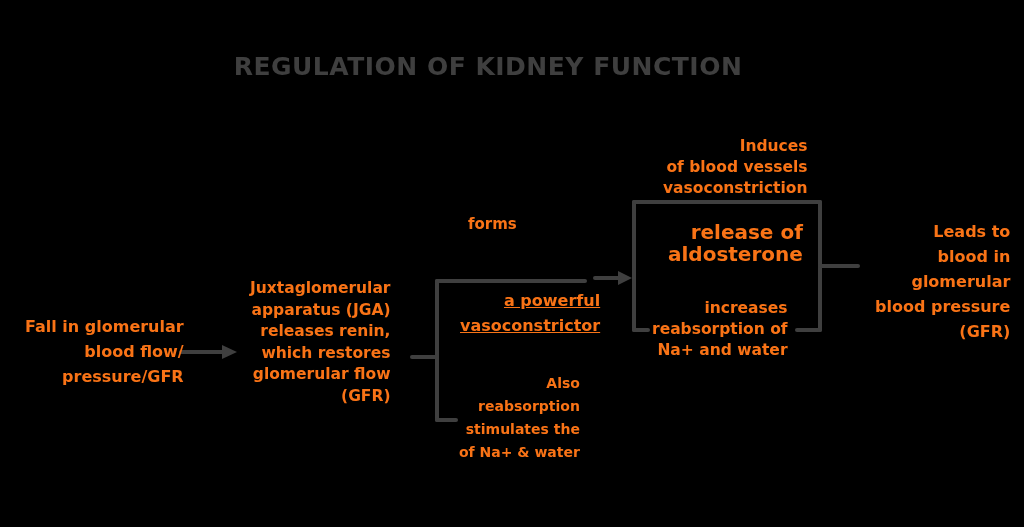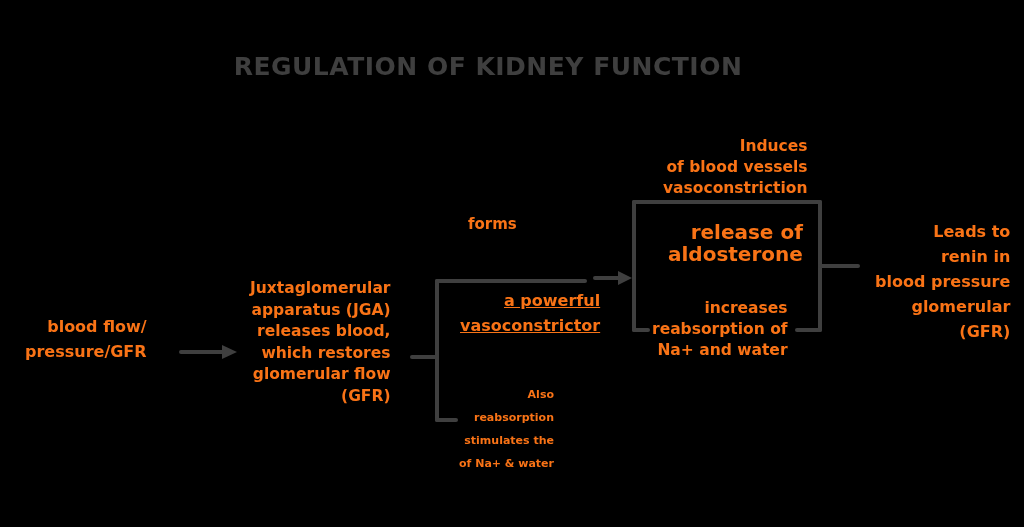--- a/index.html
+++ b/index.html
@@ -17,21 +17,21 @@
   .node{
     position:absolute;color:#f97316;font-weight:700;
     font-size:16px;white-space:nowrap;text-align:right;
   }
   .node span{display:block;}
   .n-start{left:25px;top:314px;line-height:25px;}
   .n-jga{left:250px;top:278px;line-height:21.5px;font-size:15.5px;}
   .n-ang-intro{left:468px;top:214px;font-size:15px;line-height:20px;}
   .n-ang-main{left:462px;top:238px;font-size:21px;line-height:26px;letter-spacing:0.3px;}
   .n-ang-sub{left:460px;top:288px;line-height:25px;text-decoration:underline;}
-  .n-reab{left:459px;top:383px;line-height:23px;font-size:11px;}
+  .n-reab{left:459px;top:372px;line-height:23px;font-size:14px;}
   .n-e1{left:663px;top:136px;line-height:21px;font-size:15.5px;}
   .n-e2{left:660px;top:221px;line-height:22px;font-size:20px;margin-left:8px;}
   .n-e3{left:652px;top:298px;line-height:21px;font-size:15.5px;}
   .n-out{left:875px;top:219px;line-height:25px;}
   svg.wires{position:absolute;inset:0;pointer-events:none;}
   svg.wires line{stroke:#3f3f3f;stroke-width:4;stroke-linecap:round;}
   svg.wires polygon{fill:#3f3f3f;}
 </style>
 </head>
 <body>
@@ -54,28 +54,29 @@
     <line x1="634" y1="202" x2="820" y2="202"></line>
     <line x1="634" y1="330" x2="648" y2="330"></line>
     <line x1="797" y1="330" x2="820" y2="330"></line>
     <line x1="820" y1="202" x2="820" y2="330"></line>
     <line x1="820" y1="266" x2="858" y2="266"></line>
   </svg>
 
   <div class="title">REGULATION OF KIDNEY FUNCTION</div>
 
   <div class="node n-start">
+    <span>Fall in glomerular</span>
     <span>blood flow/</span>
     <span>pressure/GFR</span>
   </div>
 
   <div class="node n-jga">
     <span>Juxtaglomerular</span>
     <span>apparatus (JGA)</span>
-    <span>releases blood,</span>
+    <span>releases renin,</span>
     <span>which restores</span>
     <span>glomerular flow</span>
     <span>(GFR)</span>
   </div>
 
   <div class="node n-ang-intro">
     <span>forms</span>
   </div>
   <div class="node n-ang-sub">
     <span>a powerful</span>
@@ -101,19 +102,19 @@
   </div>
 
   <div class="node n-e3">
     <span>increases</span>
     <span>reabsorption of</span>
     <span>Na+ and water</span>
   </div>
 
   <div class="node n-out">
     <span>Leads to</span>
-    <span>renin in</span>
+    <span>blood in</span>
+    <span>glomerular</span>
     <span>blood pressure</span>
-    <span>glomerular</span>
     <span>(GFR)</span>
   </div>
 
 </div>
 
 </body></html>

